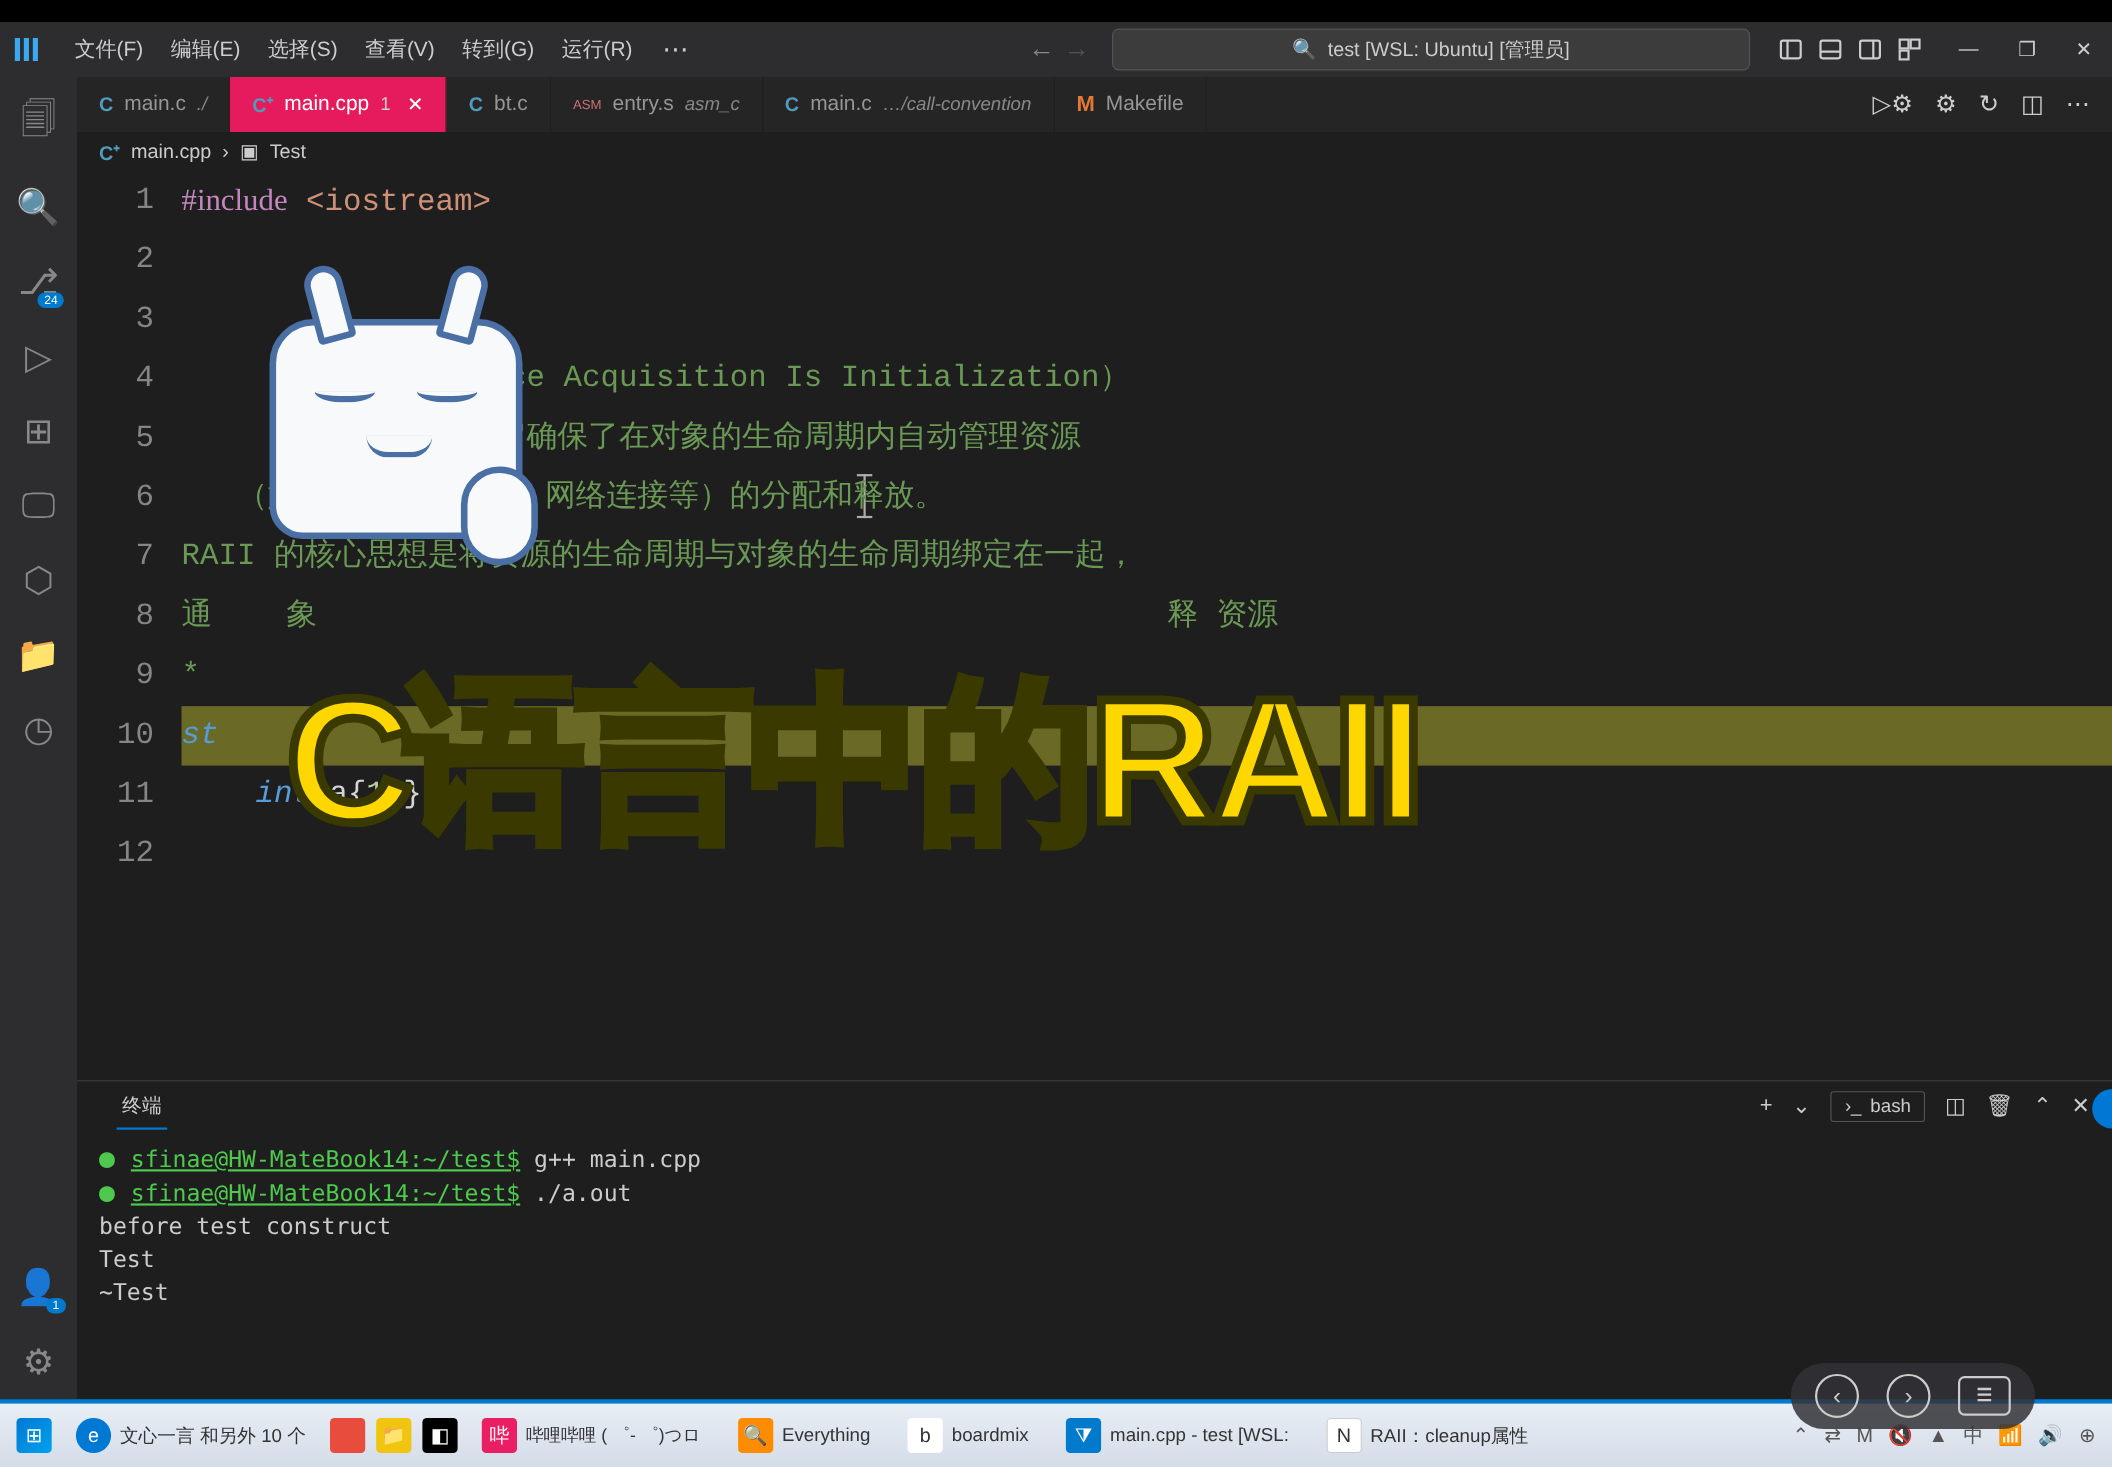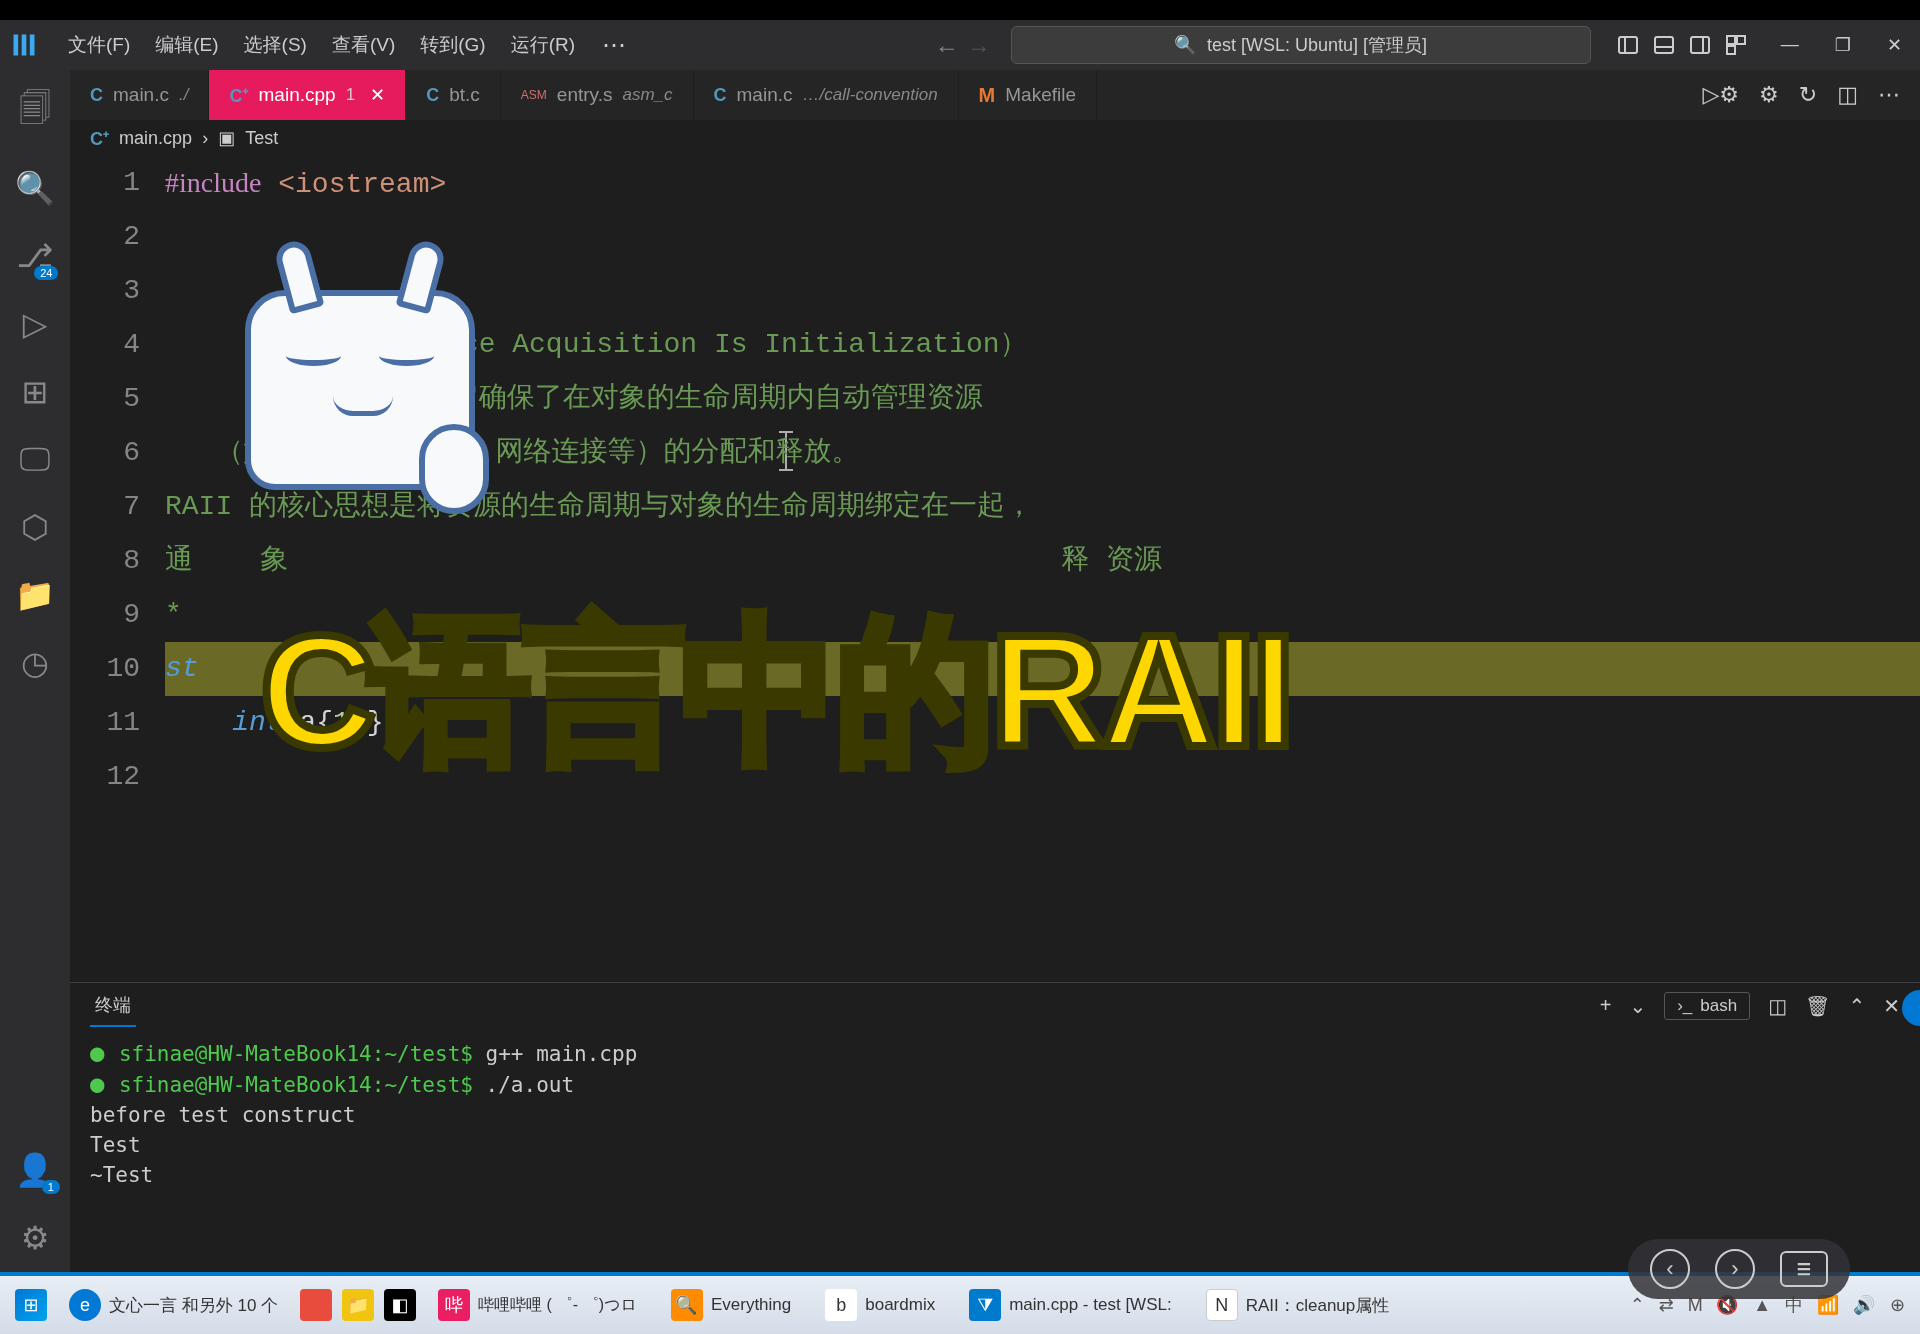--- a/index.html
+++ b/index.html
@@ -240,33 +240,34 @@
   display: flex;
   flex-direction: column;
 }
 .terminal-tabs {
   height: 45px;
   display: flex;
   align-items: center;
   padding: 0 20px;
   color: #ccc;
   font-size: 18px;
+  margin-left: 16px;
 }
 .terminal-tab-label { border-bottom: 2px solid #0078d4; padding: 8px 5px; }
 .terminal-actions { margin-left: auto; display: flex; gap: 18px; align-items: center; font-size: 20px; }
 .terminal-shell-label { border: 1px solid #555; padding: 3px 12px; border-radius: 3px; font-size: 17px; display: flex; gap: 8px; align-items: center; }
 .terminal-content {
   flex: 1;
   padding: 10px 20px;
   font-family: 'Consolas', monospace;
   font-size: 21px;
   color: #ccc;
   line-height: 30px;
 }
-.prompt-green { color: #4ec94e; }
+.prompt-green { color: #4ec94e; text-decoration: underline; }
 .prompt-bullet { color: #4ec94e; font-size: 24px; }
 .cursor-block {
   display: inline-block;
   width: 13px;
   height: 24px;
   background: #ccc;
   vertical-align: middle;
 }
 .status-bar {
   height: 38px;

